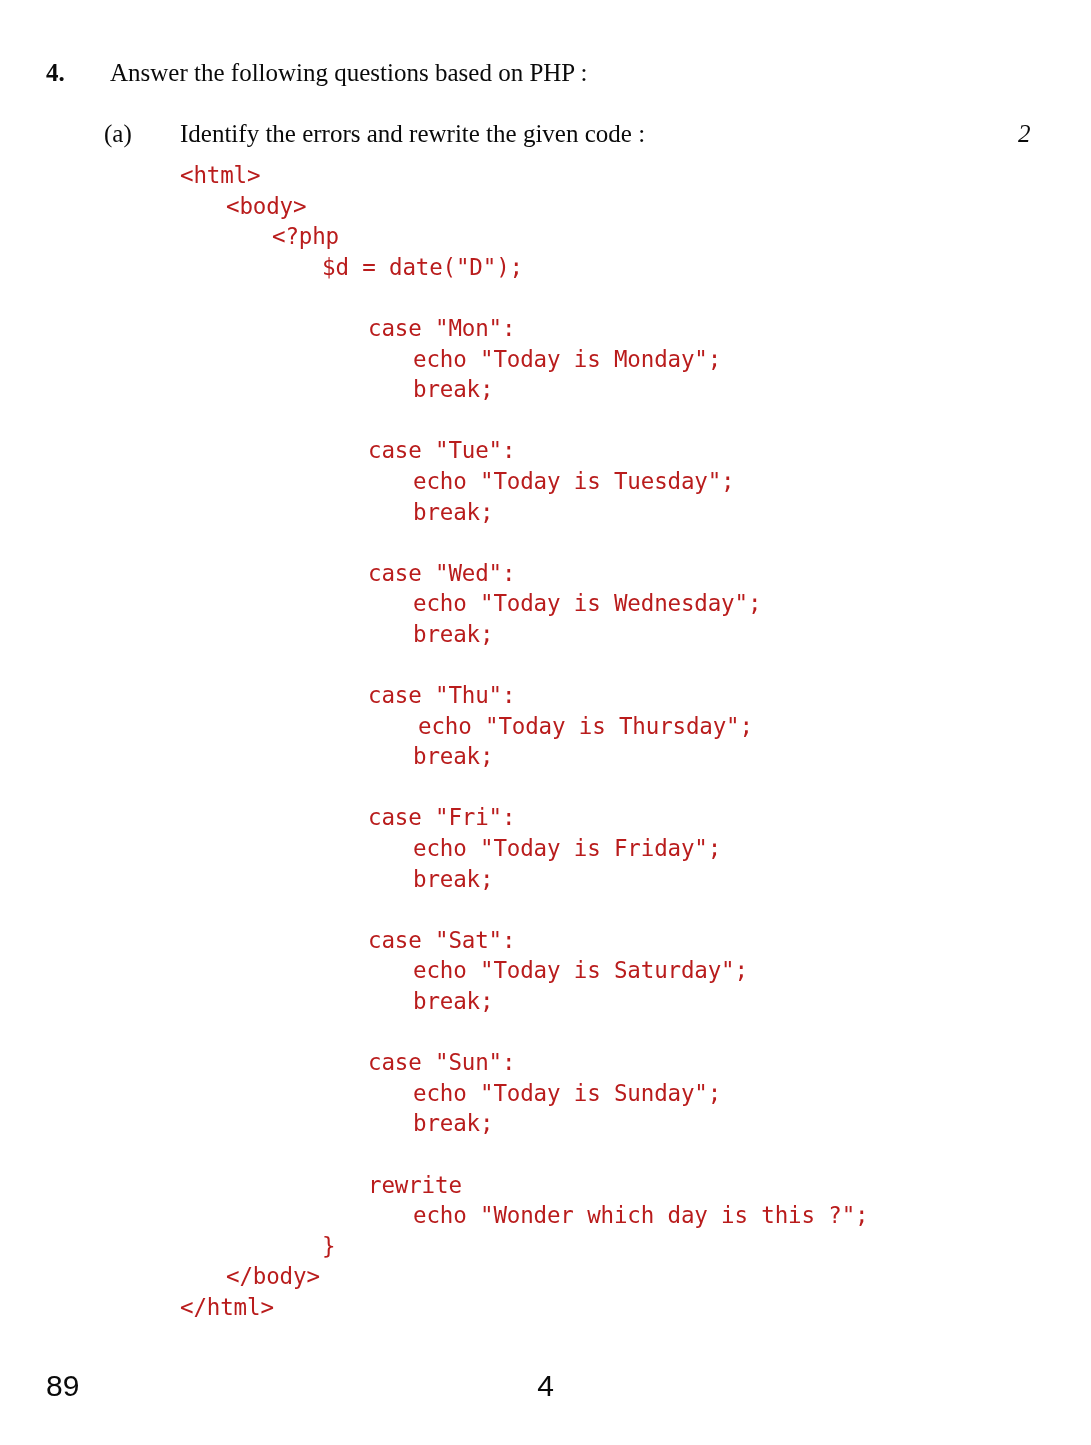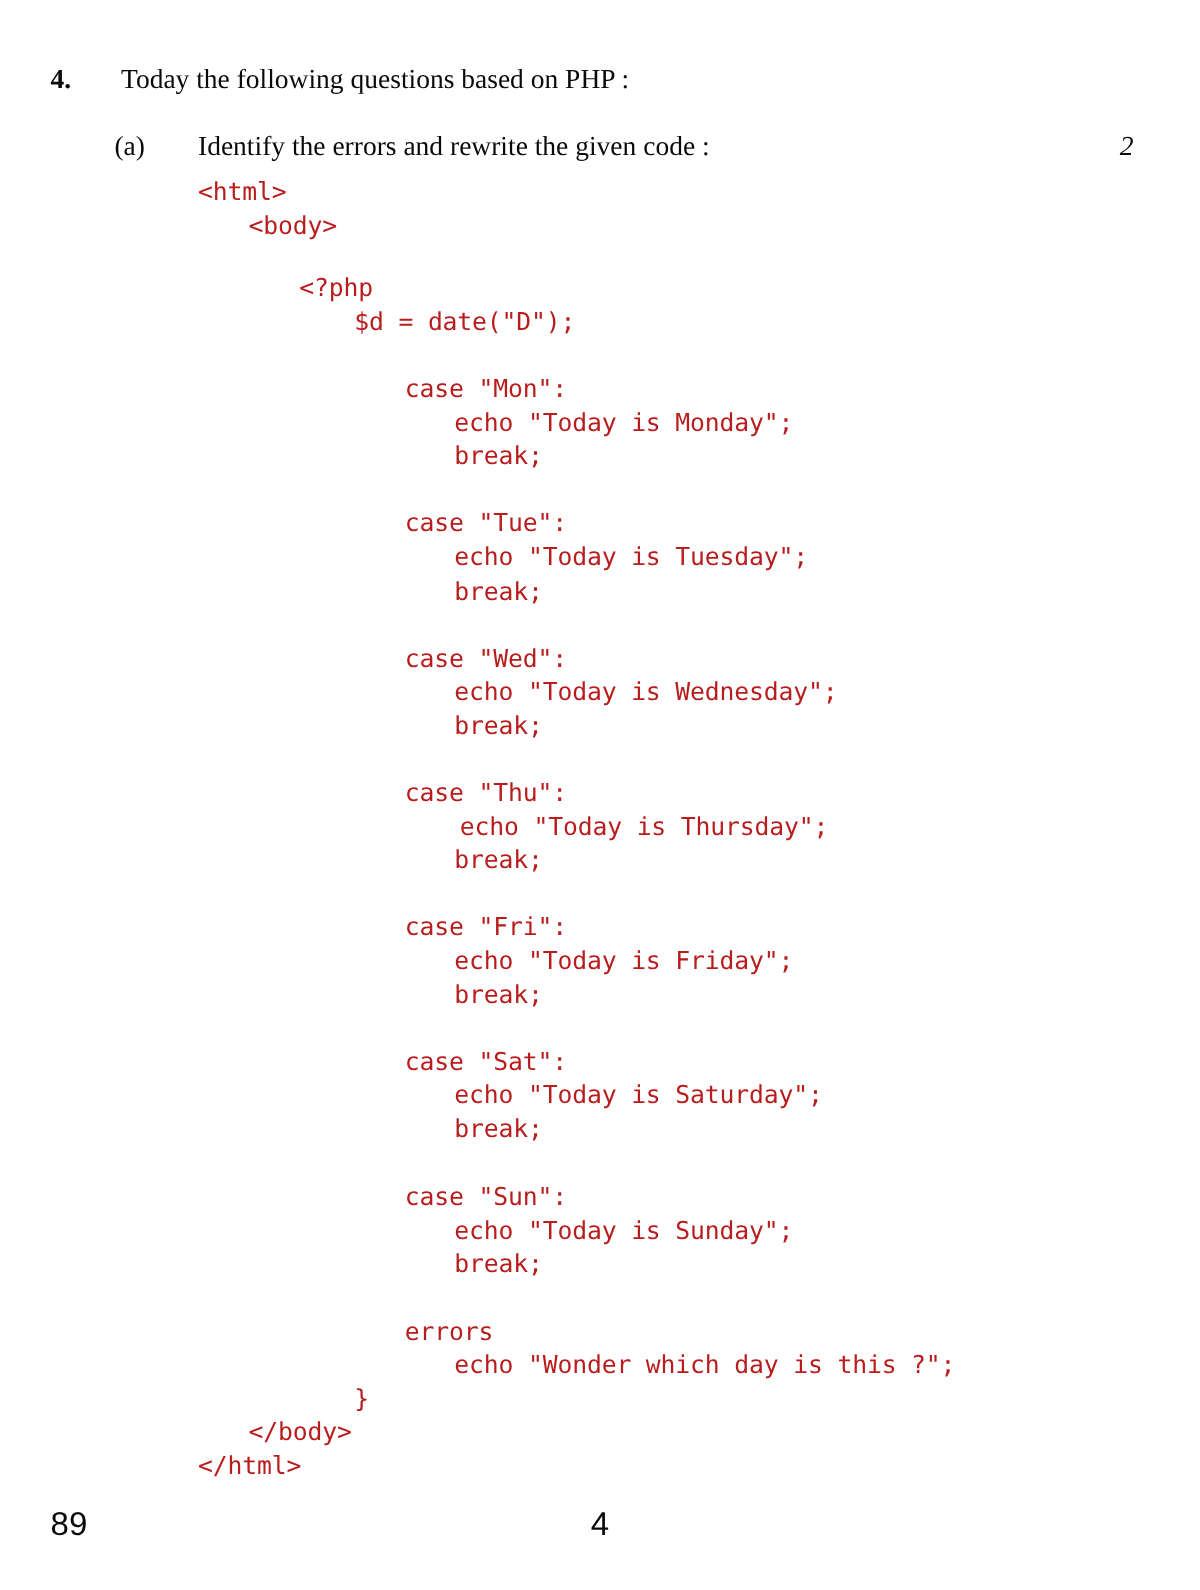--- a/index.html
+++ b/index.html
@@ -92,21 +92,21 @@
   .code-line {
     white-space: pre;
     height: 30.6px;
   }
   .code-line.blank {
     height: 30.6px;
   }
   
   .i0  { padding-left: 180px; }
   .i1  { padding-left: 226px; }
-  .i2  { padding-left: 272px; margin-top: 26px; }
+  .i2  { padding-left: 272px; }
   .i3  { padding-left: 322px; }
   .i4  { padding-left: 368px; }
   .i5  { padding-left: 413px; }
   .i5b { padding-left: 418px; }
 
   
   .footer {
     position: absolute;
     left: 0;
     top: 1368px;
@@ -132,21 +132,21 @@
   }
 </style>
 </head>
 <body>
 
 <div class="page">
 
   <div class="q-block">
     <div class="q-line">
       <span class="q-num">4.</span>
-      <span class="q-text">Today the following questions based on PHP :</span>
+      <span class="q-text">Answer the following questions based on PHP :</span>
     </div>
     <div class="sub-line">
       <span class="sub-label">(a)</span>
       <span class="sub-text">Identify the errors and rewrite the given code :</span>
       <span class="marks">2</span>
     </div>
   </div>
 
   <div class="code-block">
       <div class="code-line i0">&lt;html&gt;</div>
@@ -175,21 +175,21 @@
       <div class="code-line i5">break;</div>
       <div class="code-line i0 blank"></div>
       <div class="code-line i4">case "Sat":</div>
       <div class="code-line i5">echo "Today is Saturday";</div>
       <div class="code-line i5">break;</div>
       <div class="code-line i0 blank"></div>
       <div class="code-line i4">case "Sun":</div>
       <div class="code-line i5">echo "Today is Sunday";</div>
       <div class="code-line i5">break;</div>
       <div class="code-line i0 blank"></div>
-      <div class="code-line i4">errors</div>
+      <div class="code-line i4">rewrite</div>
       <div class="code-line i5">echo "Wonder which day is this ?";</div>
       <div class="code-line i3">}</div>
       <div class="code-line i1">&lt;/body&gt;</div>
       <div class="code-line i0">&lt;/html&gt;</div>
     </div>
 
   <div class="footer">
     <span class="footer-left">89</span>
     <span class="footer-center">4</span>
   </div>

